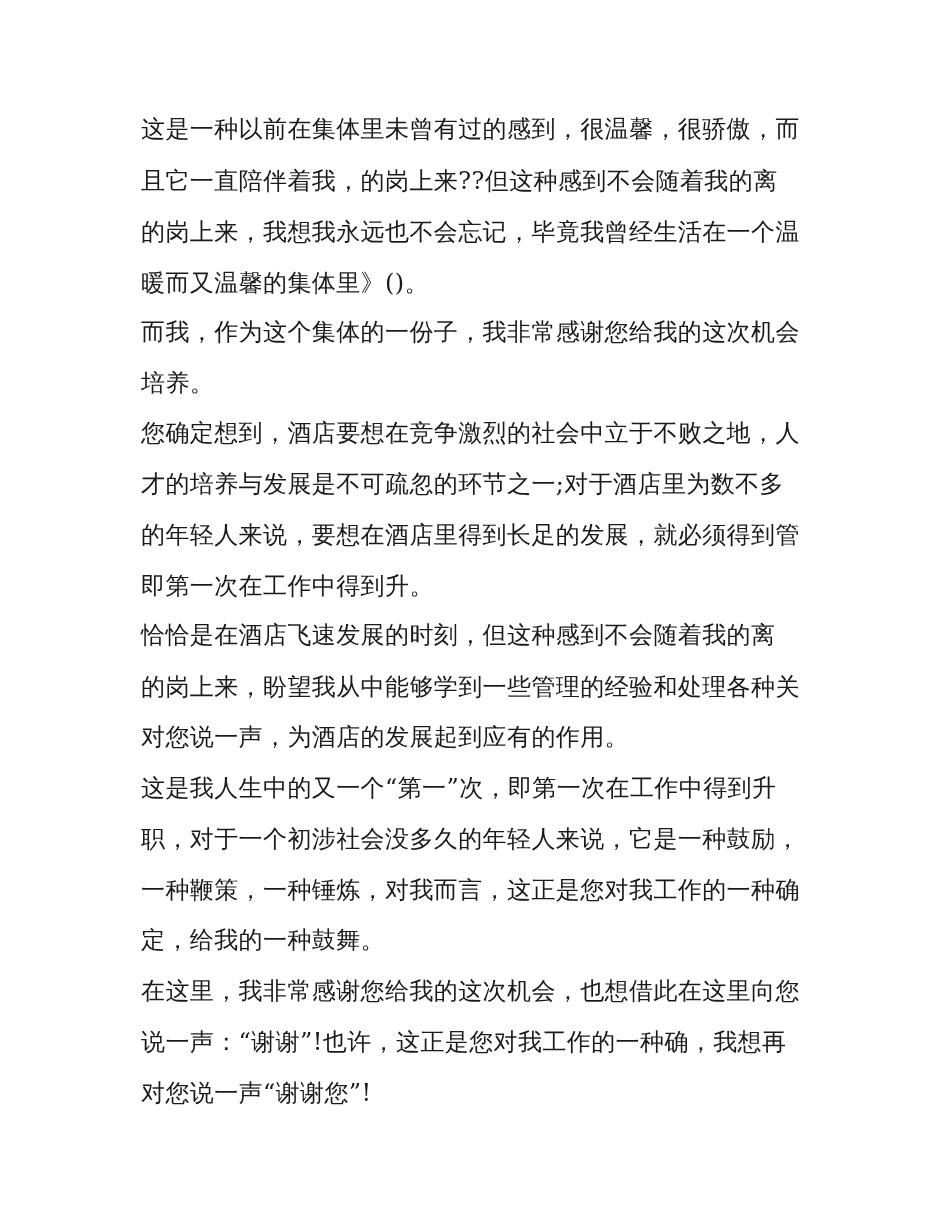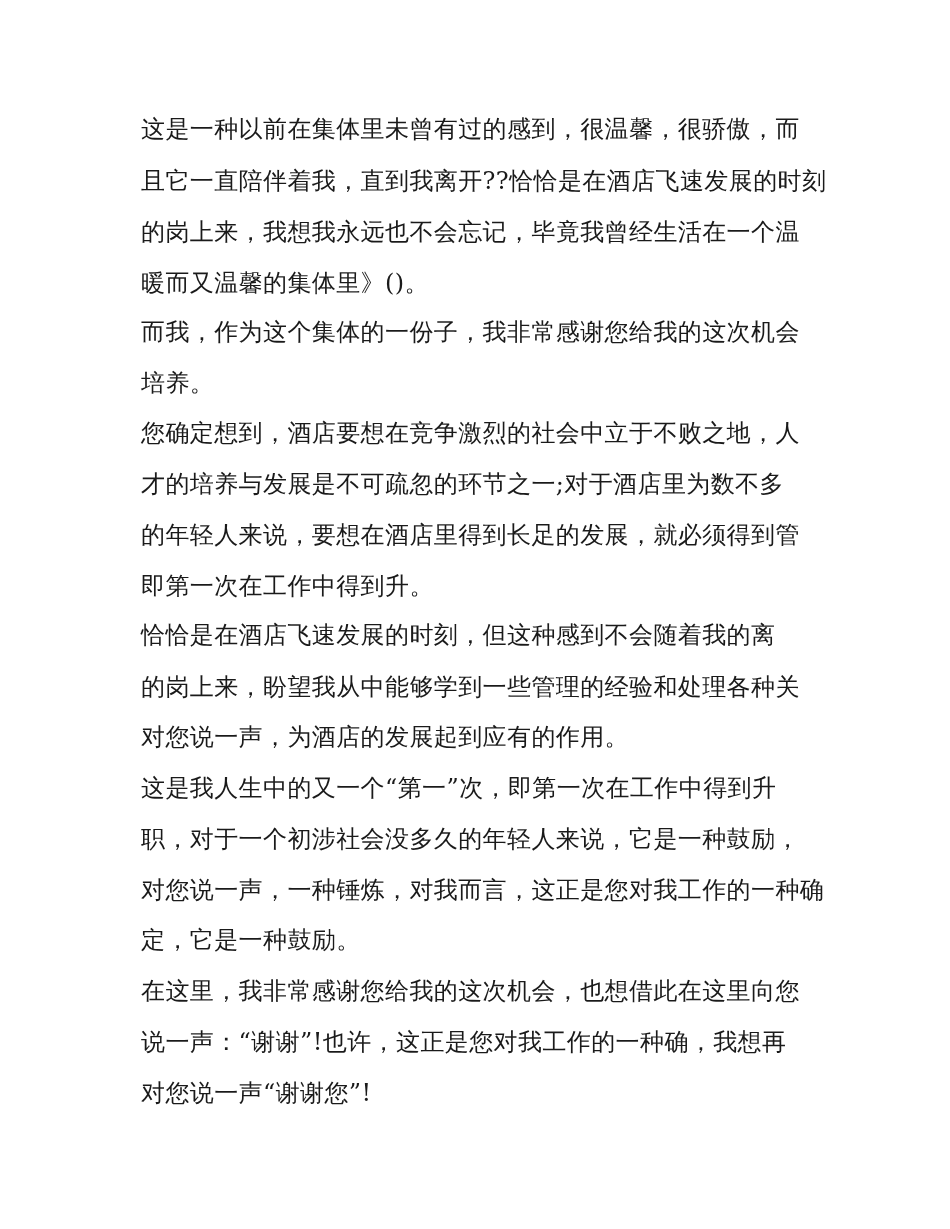--- a/index.html
+++ b/index.html
@@ -32,21 +32,21 @@
       letter-spacing: 0.4px;
     }
   </style>
 </head>
 <body>
 
 <div class="page">
 
   <div>
     <div class="line" style="top:114px">这是一种以前在集体里未曾有过的感到，很温馨，很骄傲，而</div>
-    <div class="line" style="top:166px">且它一直陪伴着我，直到我离开??恰恰是在酒店飞速发展的时刻</div>
+    <div class="line" style="top:166px">且它一直陪伴着我，的岗上来??但这种感到不会随着我的离</div>
     <div class="line" style="top:217px">的岗上来，我想我永远也不会忘记，毕竟我曾经生活在一个温</div>
     <div class="line" style="top:268px">暖而又温馨的集体里》()。</div>
   </div>
 
   <div>
     <div class="line" style="top:317px">而我，作为这个集体的一份子，我非常感谢您给我的这次机会</div>
     <div class="line" style="top:368px">培养。</div>
   </div>
 
   <div>
@@ -58,22 +58,22 @@
 
   <div>
     <div class="line" style="top:620px">恰恰是在酒店飞速发展的时刻，但这种感到不会随着我的离</div>
     <div class="line" style="top:672px">的岗上来，盼望我从中能够学到一些管理的经验和处理各种关</div>
     <div class="line" style="top:722px">对您说一声，为酒店的发展起到应有的作用。</div>
   </div>
 
   <div>
     <div class="line" style="top:773px">这是我人生中的又一个“第一”次，即第一次在工作中得到升</div>
     <div class="line" style="top:824px">职，对于一个初涉社会没多久的年轻人来说，它是一种鼓励，</div>
-    <div class="line" style="top:875px">对您说一声，一种锤炼，对我而言，这正是您对我工作的一种确</div>
-    <div class="line" style="top:925px">定，它是一种鼓励。</div>
+    <div class="line" style="top:875px">一种鞭策，一种锤炼，对我而言，这正是您对我工作的一种确</div>
+    <div class="line" style="top:925px">定，给我的一种鼓舞。</div>
   </div>
 
   <div>
     <div class="line" style="top:976px">在这里，我非常感谢您给我的这次机会，也想借此在这里向您</div>
     <div class="line" style="top:1027px">说一声：“谢谢”!也许，这正是您对我工作的一种确，我想再</div>
     <div class="line" style="top:1078px">对您说一声“谢谢您”!</div>
   </div>
 </div>
 
 </body></html>

